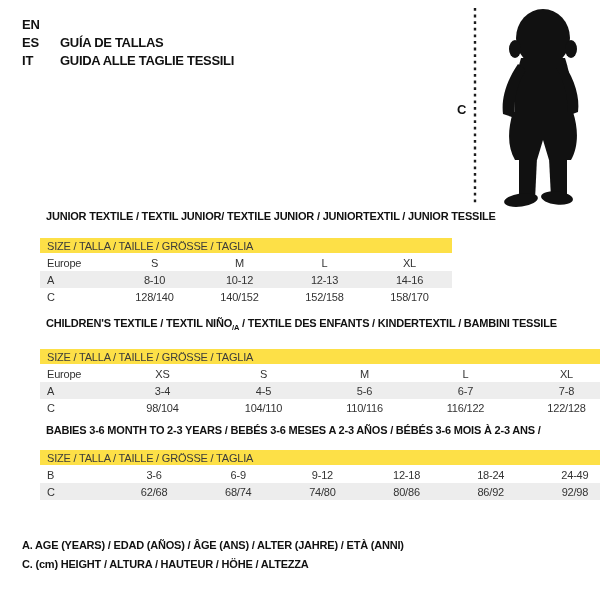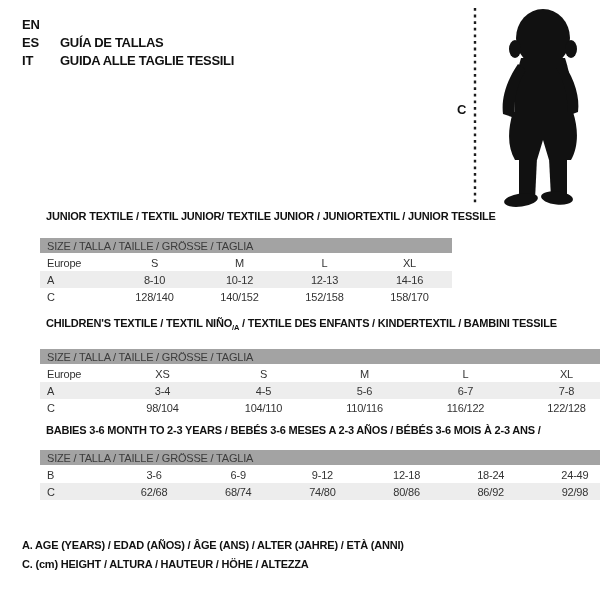--- a/index.html
+++ b/index.html
@@ -27,21 +27,21 @@
   .sec-heading {
     font-size:11px; font-weight:bold; letter-spacing:-0.2px; color:#111;
     margin:0 0 15px 6px; line-height:13px; white-space:nowrap;
   }
   .section-babies .sec-heading { margin-bottom:13px; line-height:14px; white-space:normal; }
   .sub-a { font-size:7.5px; vertical-align:sub; font-weight:bold; }
 
   table.size-table { width:100%; border-collapse:collapse; table-layout:fixed; }
   .size-table td, .size-table th { font-size:11px; letter-spacing:-0.2px; font-weight:normal; color:#333; }
   tr.bar-row th {
-    background:#a3a3a3; color:#3b3b3b; text-align:left; padding-left:7px;
+    background:#fde047; color:#3b3b3b; text-align:left; padding-left:7px;
     height:16px; border-bottom:2px solid #ffffff; font-size:11px;
   }
   tr.data-row td { height:17px; }
   tr.data-row td.row-label { text-align:left; padding-left:7px; }
   tr.data-row td.val { text-align:center; }
   tbody tr.data-row:nth-child(even) { background:#ededed; }
   col.label-col { width:72px; }
 
   
   .footnotes { position:absolute; top:536px; left:22px; }

